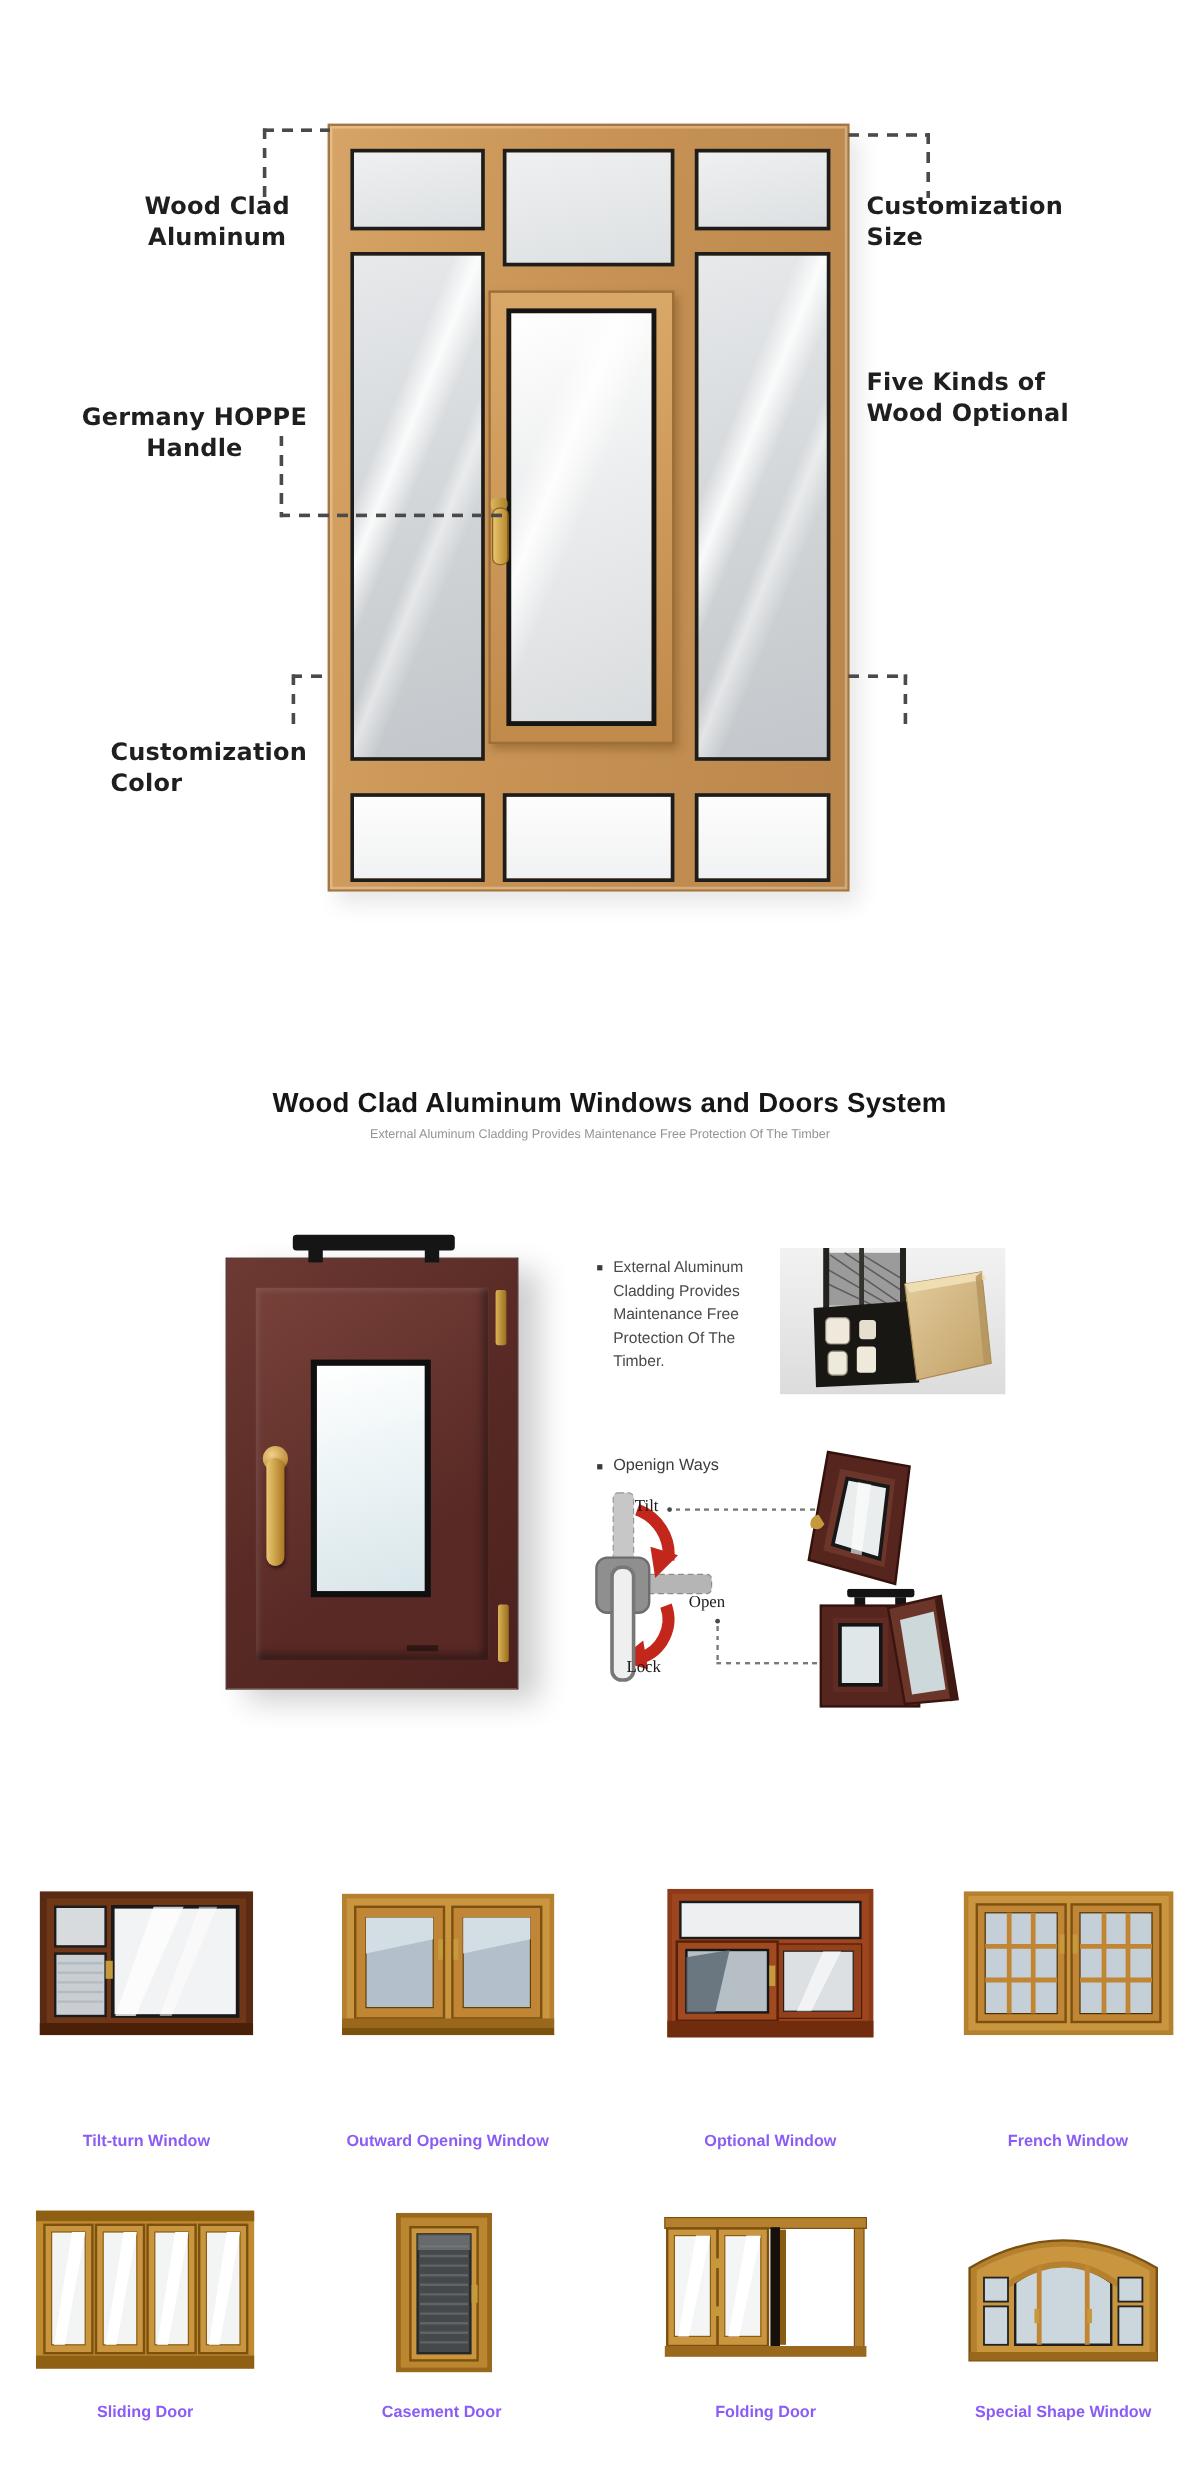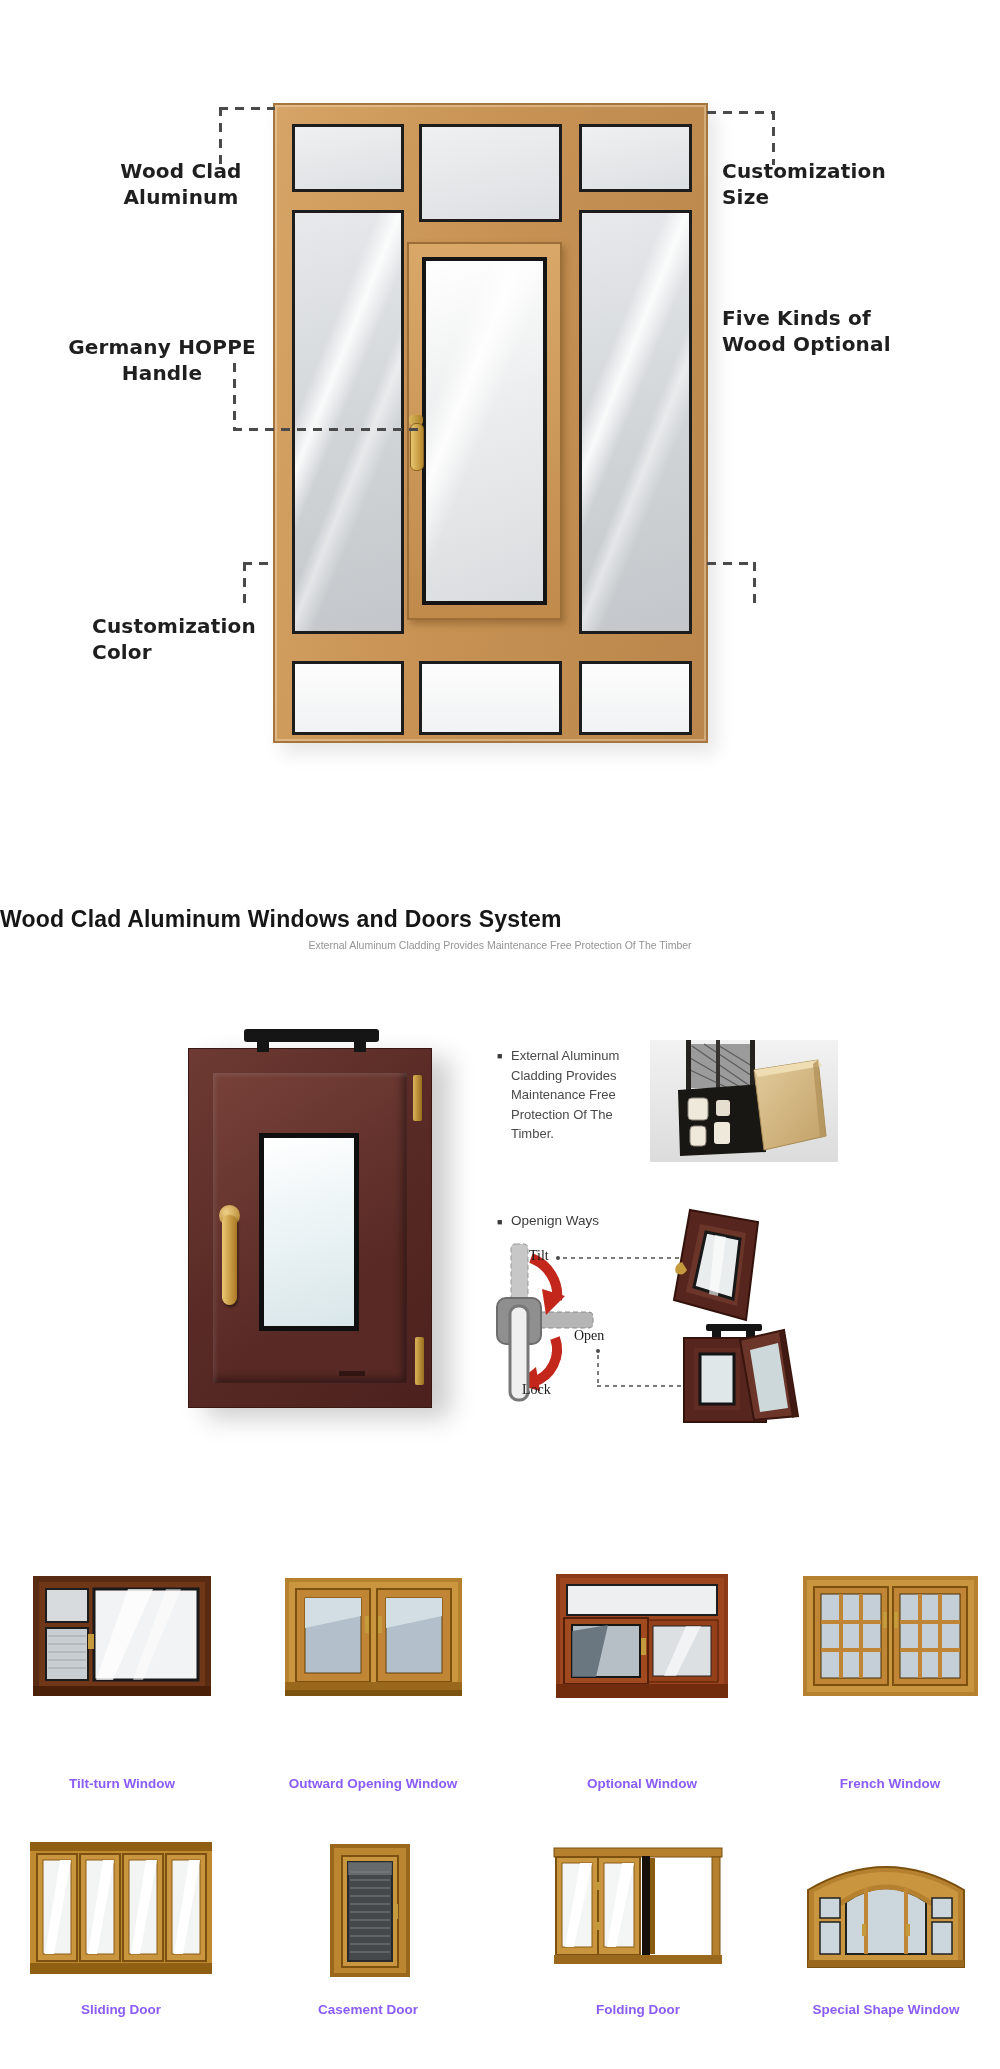--- a/index.html
+++ b/index.html
@@ -33,21 +33,21 @@
     box-shadow:3px 4px 7px rgba(90,55,15,.35);}
   .hero-sash-glass{position:absolute;left:13px;top:13px;right:13px;bottom:13px;border:4px solid #151515;
     background:
       linear-gradient(112deg,rgba(255,255,255,0) 25%,rgba(255,255,255,.9) 36%,rgba(255,255,255,0) 50%),
       linear-gradient(160deg,#ffffff 0%,#ecedee 45%,#d9dcde 100%);}
   .hero-handle{position:absolute;left:135px;top:318px;width:12px;height:46px;border-radius:6px;
     background:linear-gradient(90deg,#e7c570,#b8882c);border:1px solid #8a6420;}
   .hero-handle-plate{position:absolute;left:134px;top:310px;width:14px;height:10px;border-radius:4px;
     background:linear-gradient(90deg,#dcb860,#a97d26);}
   
-  .sys-title{position:absolute;left:0;right:0;top:906px;text-align:left;font-size:23px;
+  .sys-title{position:absolute;left:16px;right:0;top:906px;text-align:center;font-size:23px;
     font-weight:700;color:#161616;letter-spacing:.2px;}
   .sys-subtitle{position:absolute;left:0;right:0;top:939px;text-align:center;font-size:10.5px;color:#949494;}
   .mid-window{position:absolute;left:188px;top:1048px;width:244px;height:360px;box-sizing:border-box;
     background:linear-gradient(135deg,#6e3a33 0%,#5a2b26 45%,#4c211d 100%);
     border:1px solid #3a1713;box-shadow:18px 10px 24px rgba(0,0,0,.20);}
   .mid-sash{position:absolute;left:24px;top:24px;right:24px;bottom:24px;
     background:linear-gradient(145deg,#774139,#582925 70%);
     box-shadow:inset 2px 2px 5px rgba(255,255,255,.14),inset -4px -4px 8px rgba(0,0,0,.45);}
   .mid-glass{position:absolute;left:70px;top:84px;width:100px;height:198px;box-sizing:border-box;
     border:5px solid #0f0f0f;background:linear-gradient(165deg,#ffffff 0%,#ecf4f6 45%,#d9e6e9 100%);}

